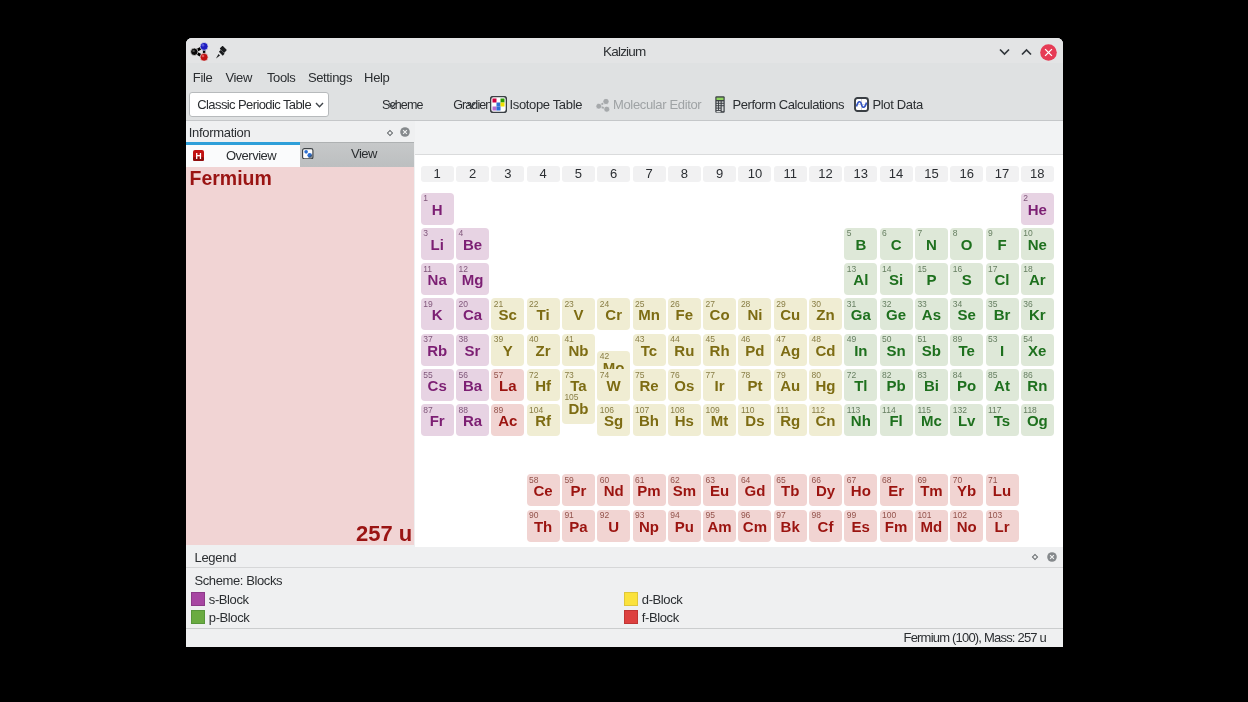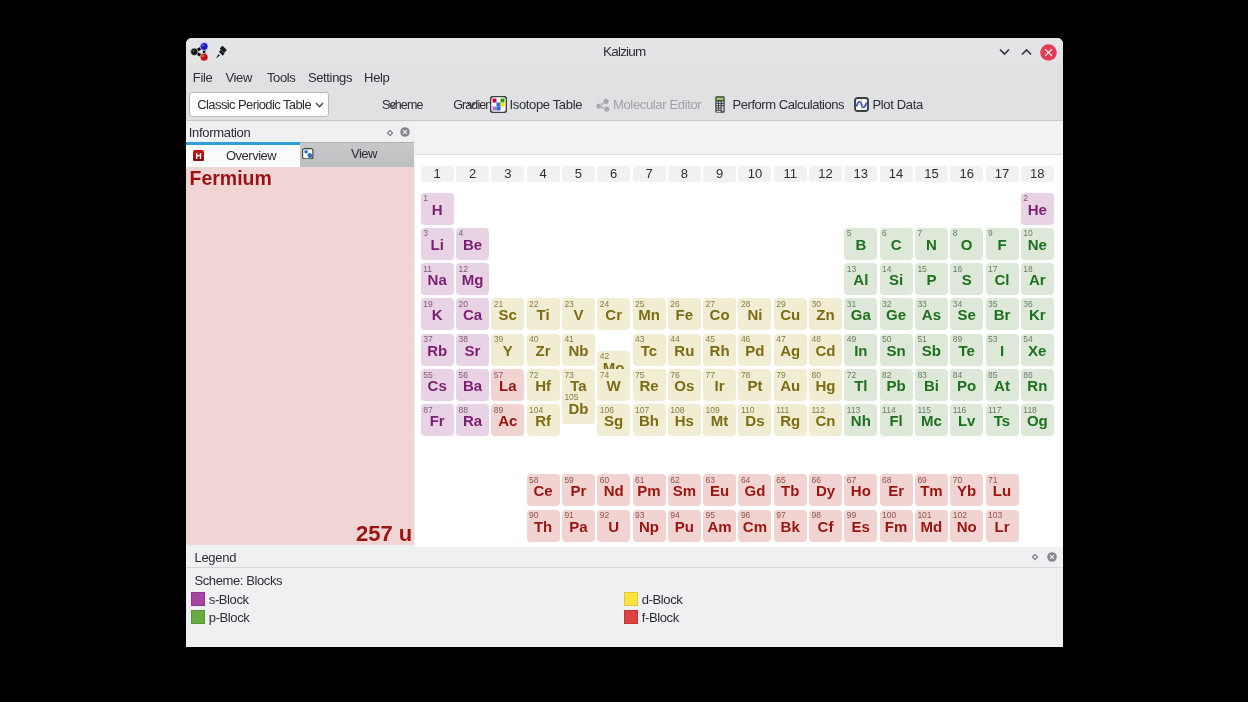--- a/index.html
+++ b/index.html
@@ -567,21 +567,21 @@
     </div>
 <div class="t p" style="left:693.6px;top:366.8px">
       <i>114</i>
       <b>Fl</b>
     </div>
 <div class="t p" style="left:728.9px;top:366.8px">
       <i>115</i>
       <b>Mc</b>
     </div>
 <div class="t p" style="left:764.2px;top:366.8px">
-      <i>116</i>
+      <i>132</i>
       <b>Lv</b>
     </div>
 <div class="t p" style="left:799.5px;top:366.8px">
       <i>117</i>
       <b>Ts</b>
     </div>
 <div class="t p" style="left:834.8px;top:366.8px">
       <i>118</i>
       <b>Og</b>
     </div>
@@ -711,13 +711,16 @@
     <div class="ltext" style="left:8.5px;top:26px">Scheme: Blocks</div>
     <div class="sw" style="left:4.5px;top:44.5px;background:#a746a2;border:1px solid #8c3a88"></div>
     <div class="ltext" style="left:22.8px;top:44.5px">s-Block</div>
     <div class="sw" style="left:4.5px;top:62.5px;background:#6aab41;border:1px solid #57963a"></div>
     <div class="ltext" style="left:22.8px;top:62.5px">p-Block</div>
     <div class="sw" style="left:437.8px;top:44.5px;background:#fbe23c;border:1px solid #dfc73a"></div>
     <div class="ltext" style="left:455.8px;top:44.5px">d-Block</div>
     <div class="sw" style="left:437.8px;top:62.5px;background:#dd4140;border:1px solid #bf3534"></div>
     <div class="ltext" style="left:455.8px;top:62.5px">f-Block</div>
   </div>
+  <div id="status">
+      <div>Fermium (100), Mass: 257 u</div>
+    </div>
 </div>
 
 </body></html>

